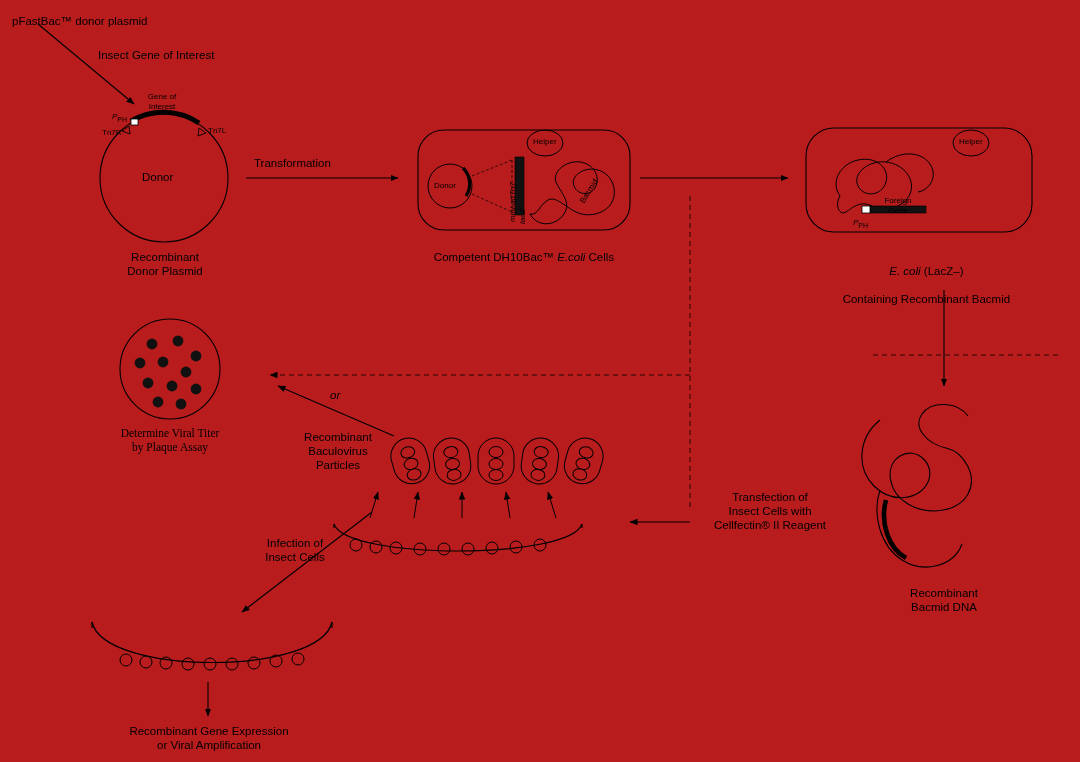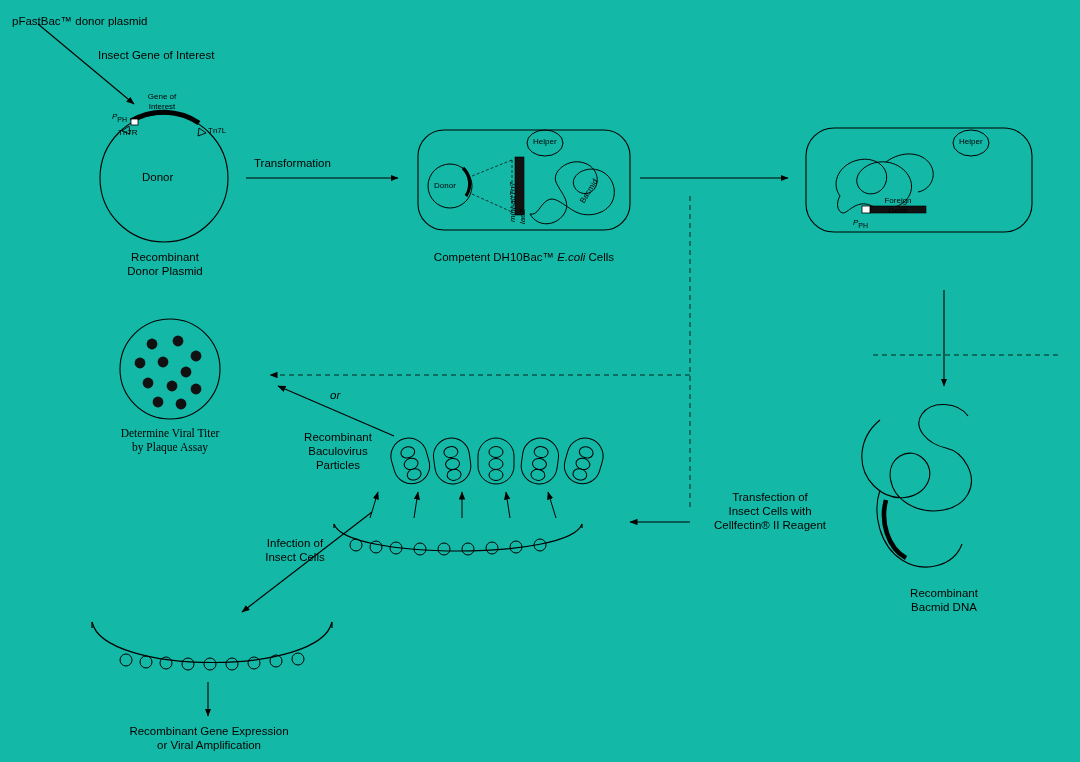--- a/index.html
+++ b/index.html
@@ -8,21 +8,21 @@
     background: #ffffff;
   }
   body {
     font-family: "Liberation Sans", sans-serif;
     color: #000000;
   }
   #canvas {
     position: relative;
     width: 1080px;
     height: 762px;
-    background: #14b8a6;
+    background: #b91c1c;
     overflow: hidden;
   }
   svg.layer {
     position: absolute;
     left: 0;
     top: 0;
     width: 1080px;
     height: 762px;
   }
   .lbl {
@@ -246,21 +246,21 @@
     </g>
   </svg>
 
   <div class="lbl" style="left:12px; top:14px;">pFastBac™ donor plasmid</div>
 
   <div class="lbl" style="left:98px; top:48px;">Insect Gene of Interest</div>
 
   <div class="lbl tiny center" style="left:132px; top:92px; width:60px;"><span style="white-space:pre-line">Gene of
 Interest</span></div>
 
-  <div class="lbl tiny" style="left:102px; top:128px;margin-left:16px;">Tn7R</div>
+  <div class="lbl tiny" style="left:102px; top:128px;">Tn7R</div>
   <div class="lbl tiny" style="left:208px; top:126px;">Tn7L</div>
   <div class="lbl tiny" style="left:112px; top:112px;"><span class="ital">P</span><span class="tiny2" style="vertical-align:sub">PH</span></div>
 
   <div class="lbl" style="left:142px; top:170px;">Donor</div>
 
   <div class="lbl center" style="left:104px; top:250px; width:122px;"><span style="white-space:pre-line">Recombinant
 Donor Plasmid</span></div>
 
   <div class="lbl" style="left:254px; top:156px;">Transformation</div>
 
@@ -277,20 +277,24 @@
   <div class="lbl center" style="left:398px; top:250px; width:252px;"><span>Competent DH10Bac™ </span><span class="ital">E.coli</span><span> Cells</span></div>
 
 
   <div class="lbl tiny" style="left:959px; top:137px;">Helper</div>
 
   <div class="lbl tiny center" style="left:872px; top:196px; width:52px;"><span style="white-space:pre-line">Foreign
 Gene</span></div>
 
   <div class="lbl tiny" style="left:853px; top:218px;"><span class="ital">P</span><span class="tiny2" style="vertical-align:sub">PH</span></div>
 
+  <div class="lbl center" style="left:808px; top:250px; width:224px;">
+    <span class="ital">E. coli</span><span> (LacZ</span><span class="ital">–</span><span>)</span><br>
+    <span>Containing Recombinant Bacmid</span>
+  </div>
 
 
   <div class="lbl center" style="left:864px; top:586px; width:160px;"><span style="white-space:pre-line">Recombinant
 Bacmid DNA</span></div>
 
   <div class="lbl center" style="left:696px; top:490px; width:148px;"><span style="white-space:pre-line">Transfection of
 Insect Cells with
 Cellfectin® II Reagent</span></div>
 
   <div class="lbl center" style="left:292px; top:430px; width:92px;"><span style="white-space:pre-line">Recombinant

